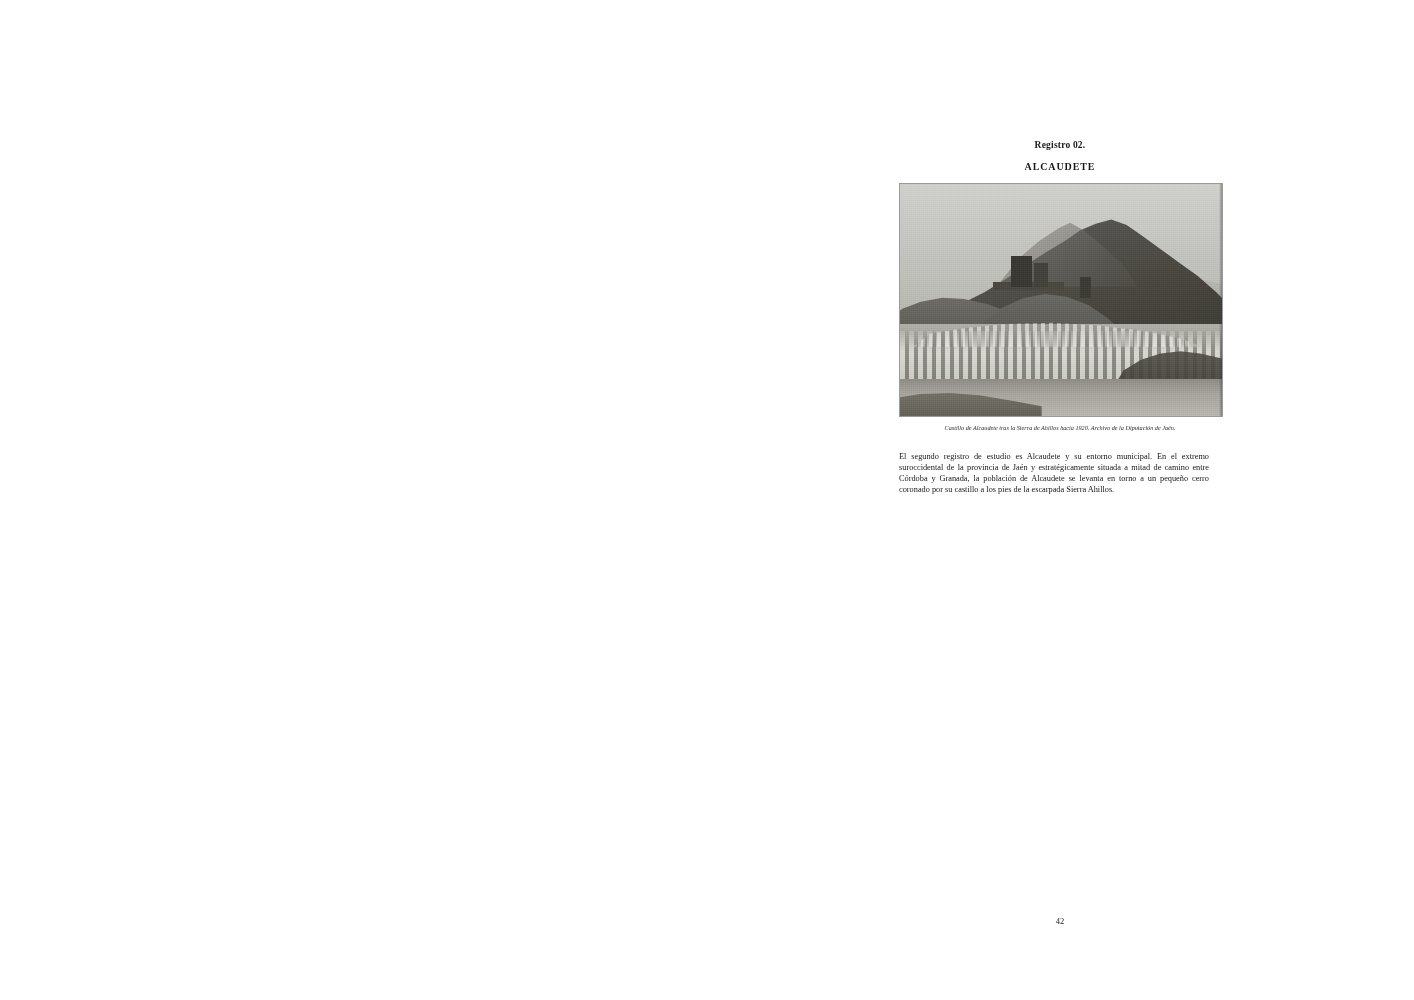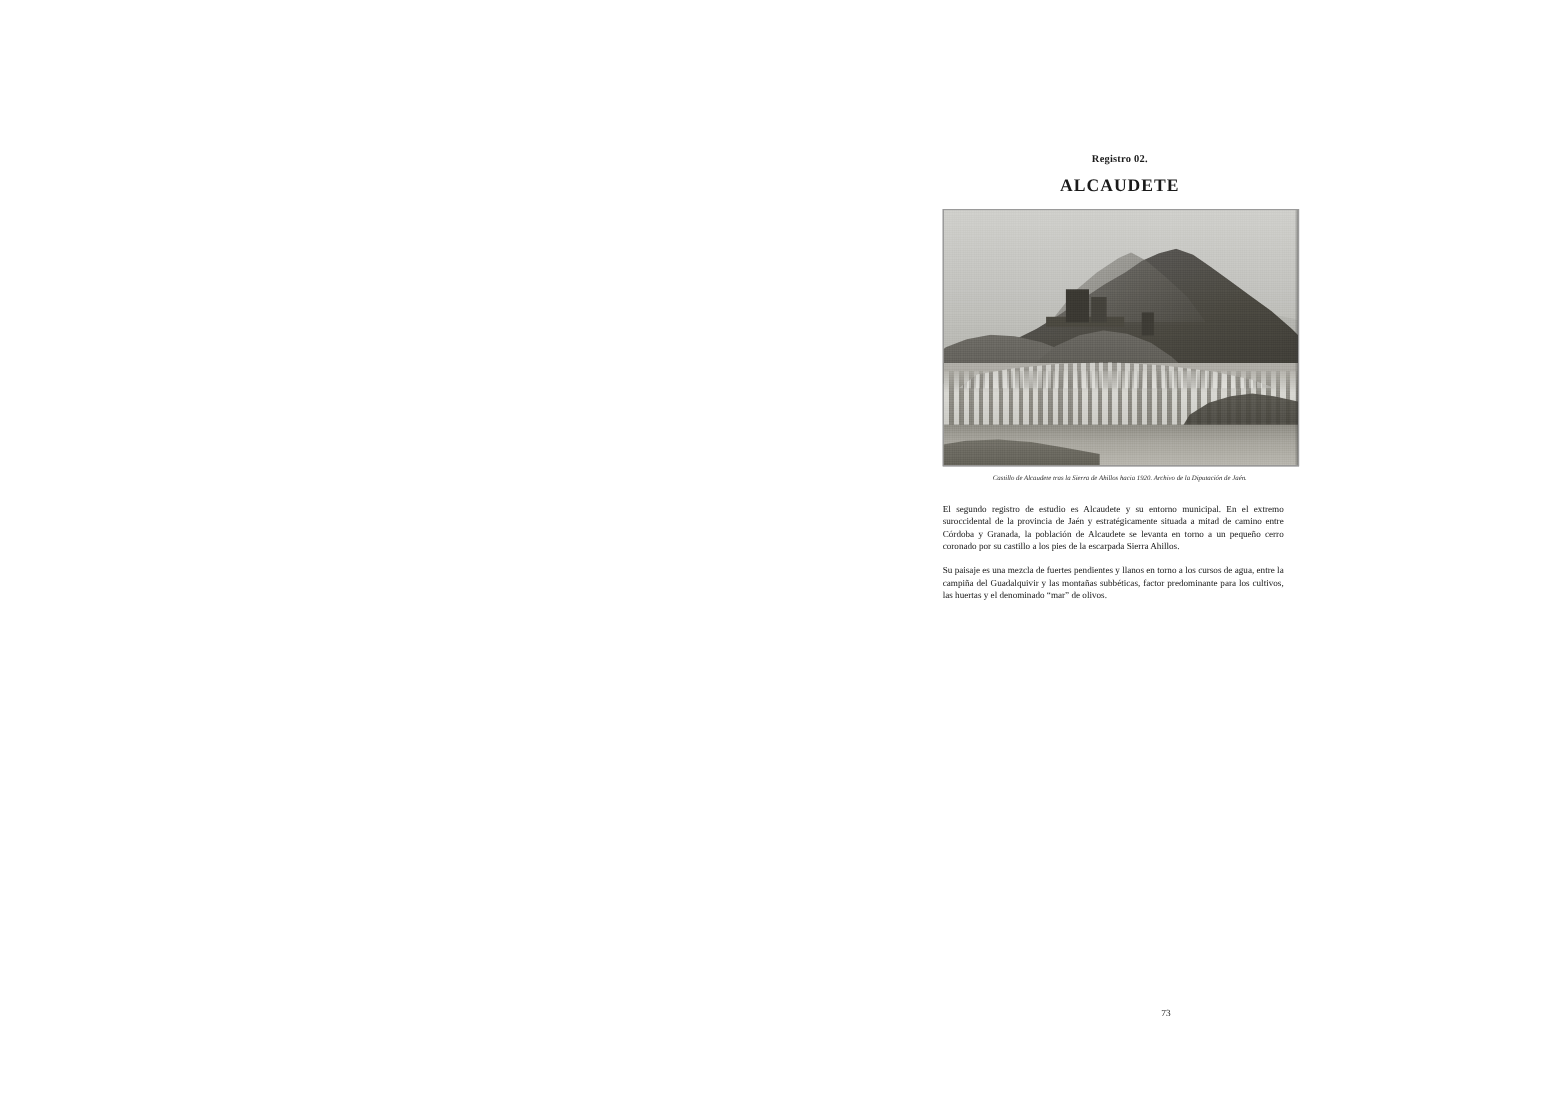--- a/index.html
+++ b/index.html
@@ -22,38 +22,38 @@
     left: 0;
     top: 0;
     width: 1414px;
     height: 1000px;
     background: #ffffff;
   }
 
   
   .content-column {
     position: absolute;
-    left: 857px;
+    left: 899px;
     top: 140px;
     width: 322px;
   }
 
   .registro-line {
     text-align: center;
     font-weight: bold;
     font-size: 9.5px;
     letter-spacing: 0.2px;
     margin: 0 0 11px 0;
     line-height: 1.1;
   }
 
   .town-title {
     text-align: center;
     font-weight: bold;
-    font-size: 16px;
+    font-size: 10px;
     letter-spacing: 0.9px;
     margin: 0 0 11px 0;
     line-height: 1.1;
   }
 
   
   .photo-frame {
     width: 322px;
     height: 232px;
     position: relative;
@@ -298,20 +298,19 @@
         <div class="fg-dark"></div>
         <div class="grain"></div>
         <div class="photo-edge-right"></div>
       </div>
     </div>
 
     <div class="caption">Castillo de Alcaudete tras la Sierra de Ahillos hacia 1920. Archivo de la Diputación de Jaén.</div>
 
     <div class="body-text">
       <p>El segundo registro de estudio es Alcaudete y su entorno municipal. En el extremo suroccidental de la provincia de Jaén y estratégicamente situada a mitad de camino entre Córdoba y Granada, la población de Alcaudete se levanta en torno a un pequeño cerro coronado por su castillo a los pies de la escarpada Sierra Ahillos.</p>
-      <p>Su paisaje es una mezcla de fuertes pendientes y llanos en torno a los cursos de agua, entre la campiña del Guadalquivir y las montañas subbéticas, factor predominante para los cultivos, las huertas y el denominado “mar” de olivos.</p>
     </div>
 
   </div>
 
-  <div class="folio">73</div>
+  <div class="folio">42</div>
 
 </div>
 
 </body></html>

